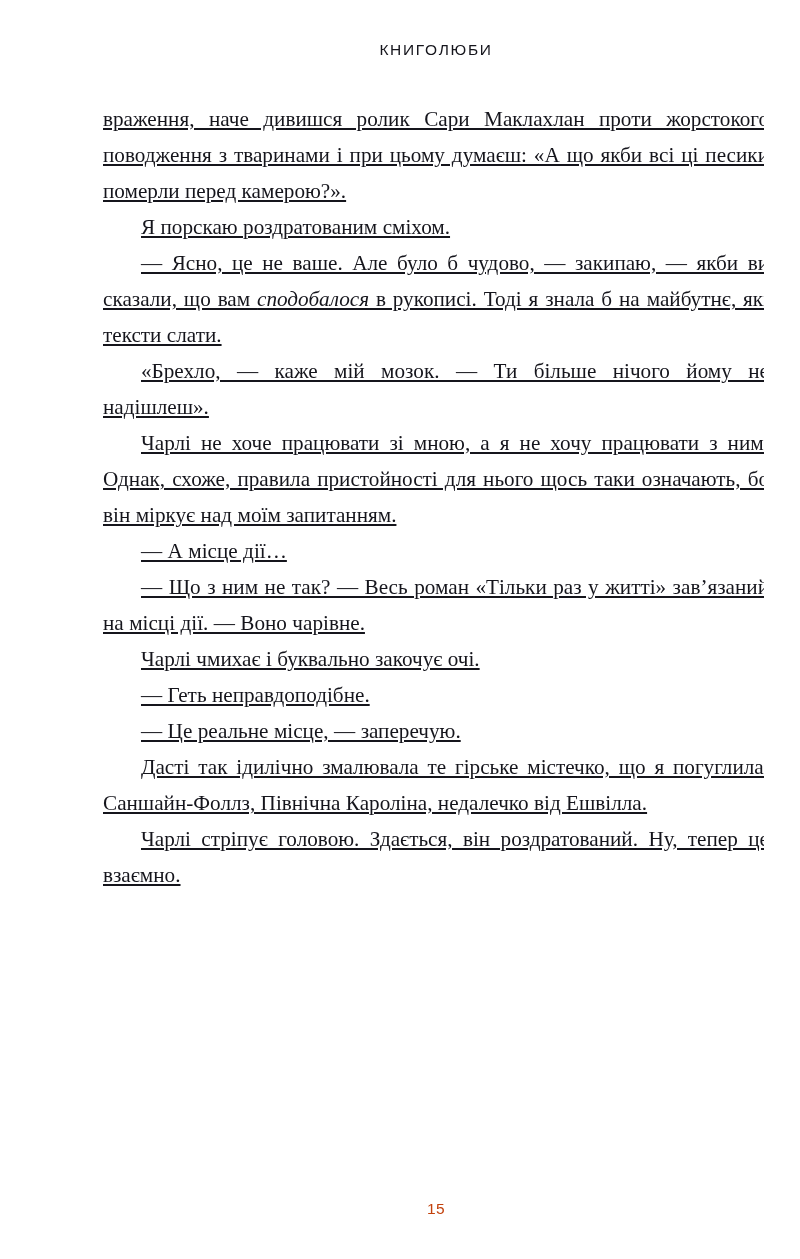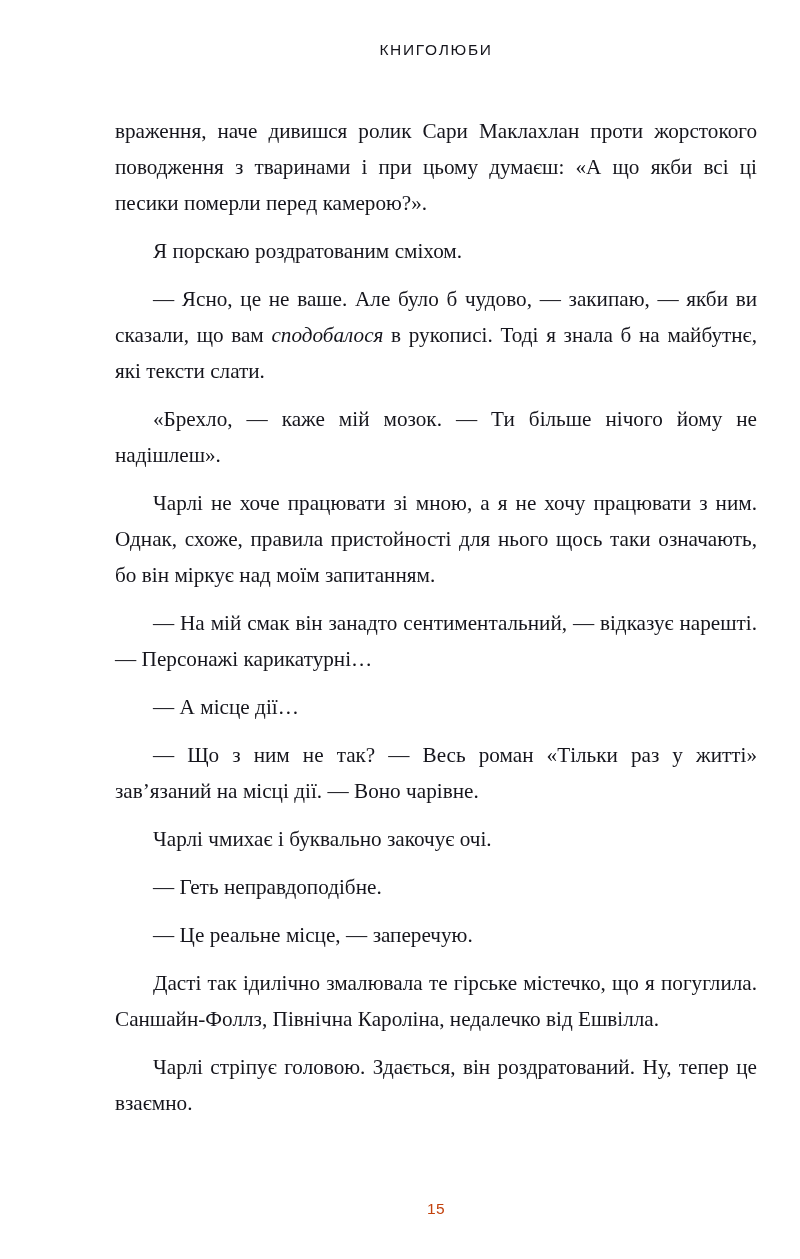--- a/index.html
+++ b/index.html
@@ -44,24 +44,25 @@
     font-size: 21.2px;
     line-height: 36px;
     color: #15151c;
     text-align: justify;
     text-justify: inter-word;
     -webkit-hyphens: manual;
     hyphens: manual;
     word-spacing: 0.1px;
   }
   .text-block p {
-    margin: 12px;
+    margin: 0;
     padding: 0;
     text-indent: 38px;
     text-align: justify;
+    text-decoration: underline;
   }
   .text-block p.no-indent {
     text-indent: 0;
   }
   
   .text-block p:last-child { }
 
   em, .ital {
     font-style: italic;
   }
@@ -93,21 +94,20 @@
     <p>Я порскаю роздратованим сміхом.</p>
 
     <p><span>— Ясно, це не ваше. Але було б чудово, — закипаю, — якби ви сказали, що вам </span><em class="ital">сподобалося</em><span> в рукописі. Тоді я знала б на майбутнє, які тексти слати.</span></p>
 
     <p>«Брехло, — каже мій мозок. — Ти більше нічого йому не надішлеш».</p>
 
 
 
     <p>Чарлі не хоче працювати зі мною, а я не хочу працювати з ним. Однак, схоже, правила пристойності для нього щось таки означають, бо він міркує над моїм запитанням.</p>
 
-    <p>— На мій смак він занадто сентиментальний, — відказує нарешті. — Персонажі карикатурні…</p>
 
 
     <p>— А місце дії…</p>
 
     <p>— Що з ним не так? — Весь роман «Тільки раз у житті» зав’язаний на місці дії. — Воно чарівне.</p>
 
     <p>Чарлі чмихає і буквально закочує очі.</p>
 
     <p>— Геть неправдоподібне.</p>
 

